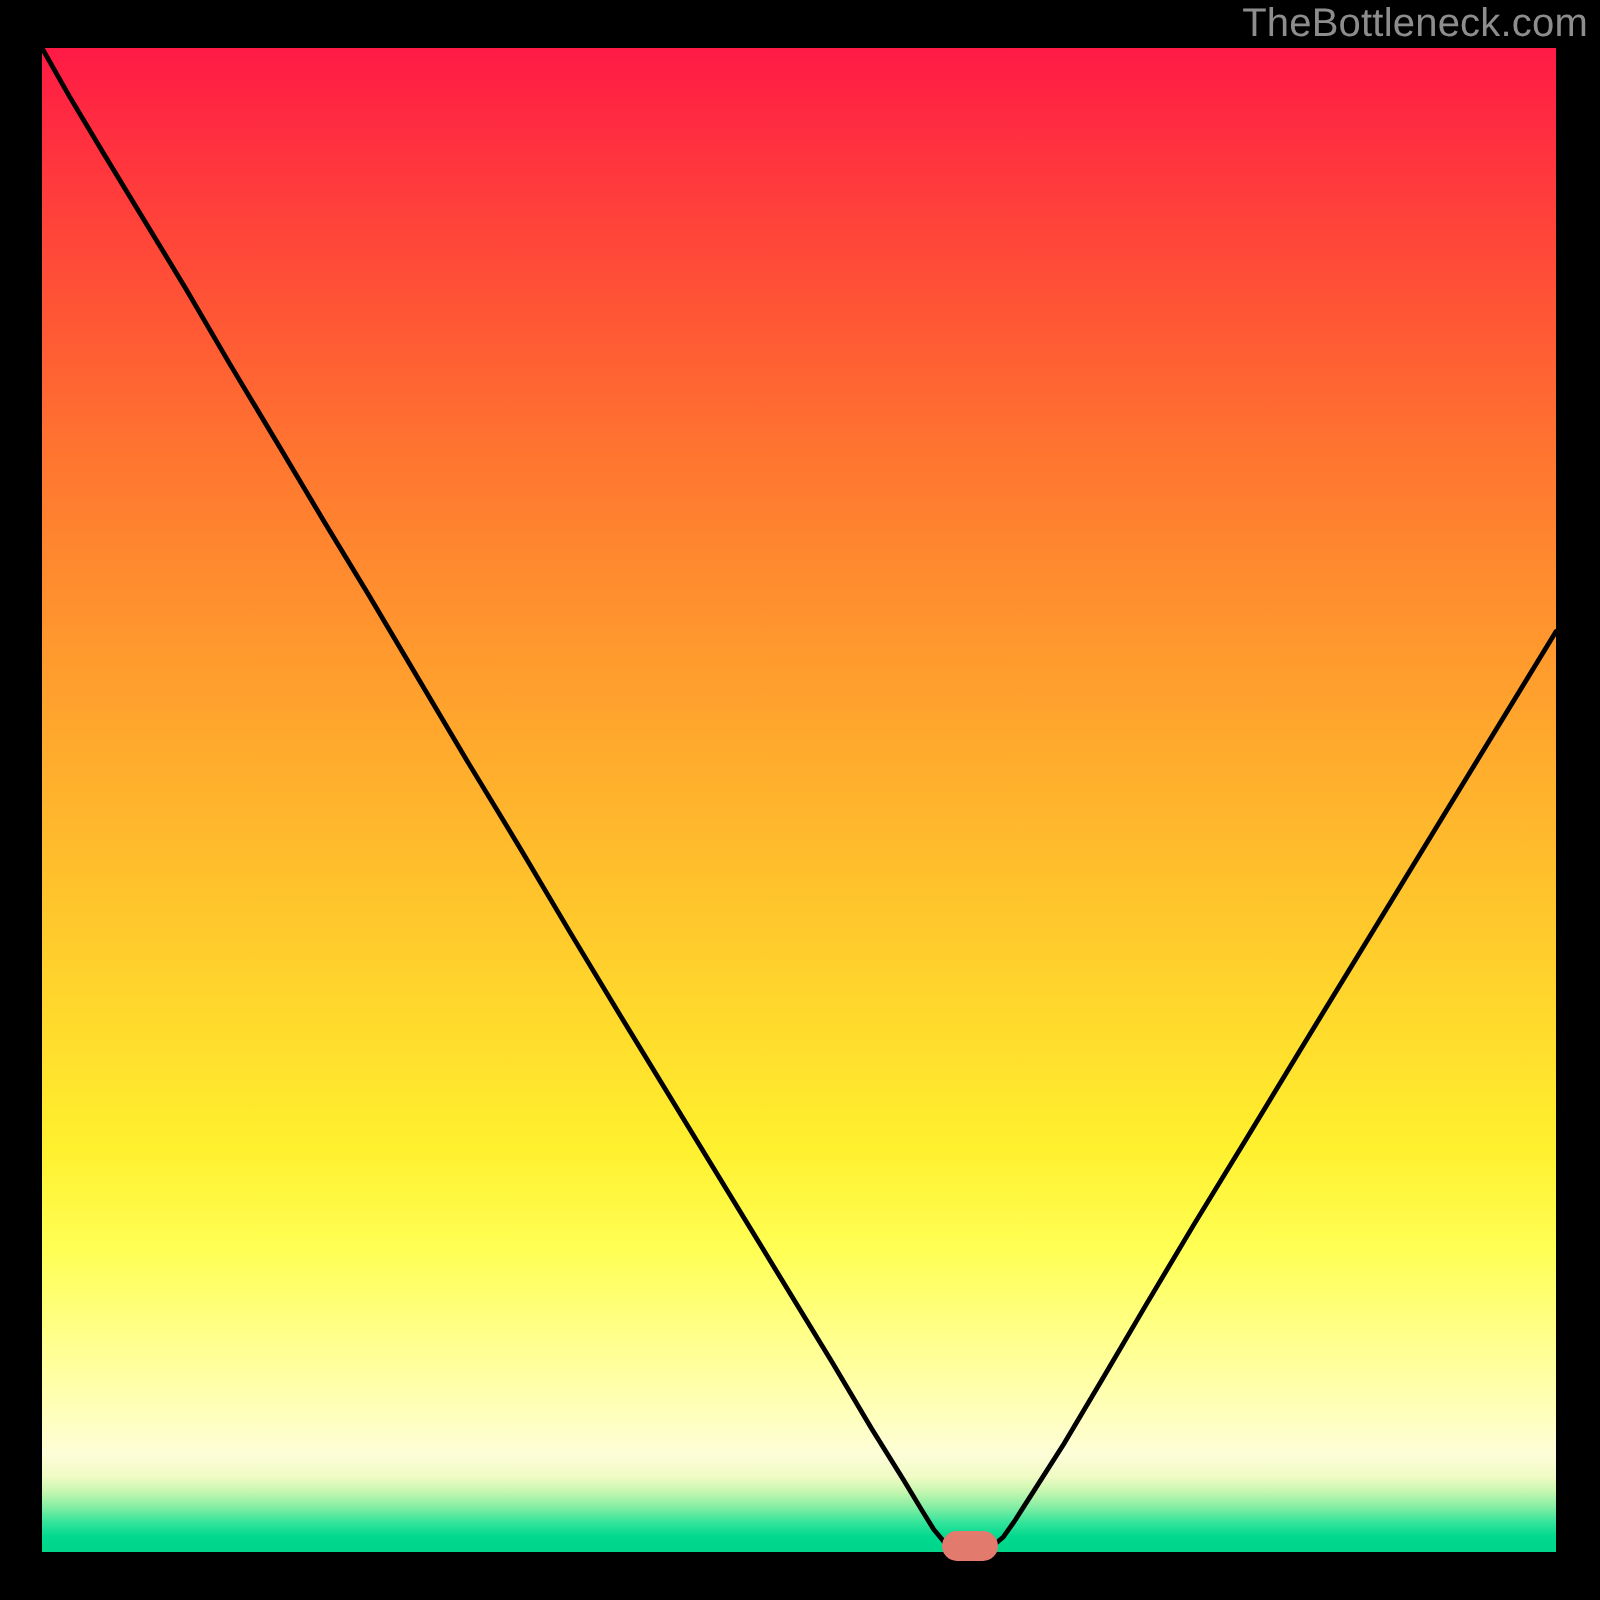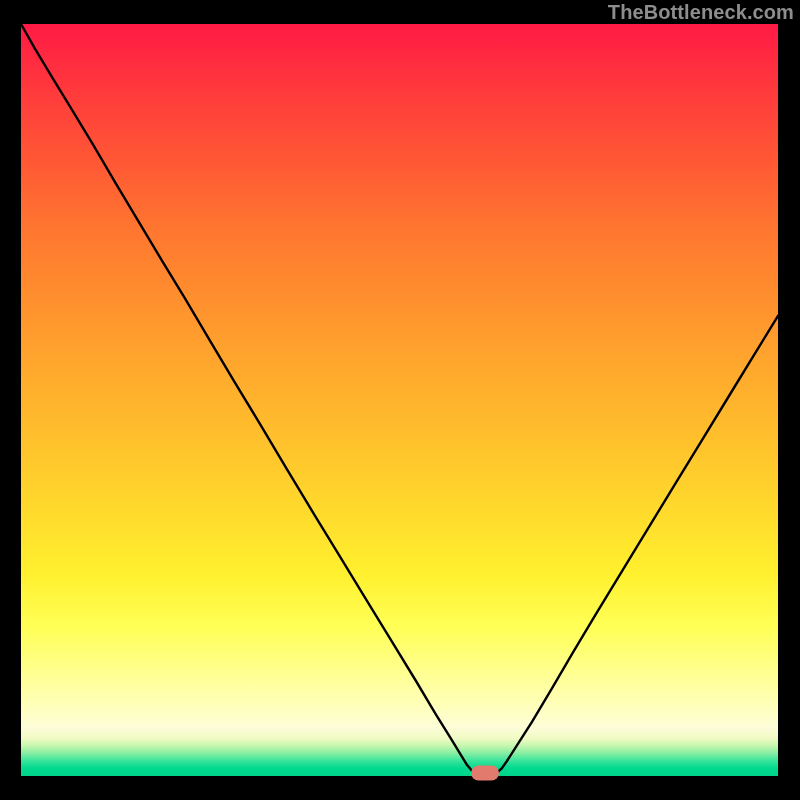--- a/index.html
+++ b/index.html
@@ -61,21 +61,21 @@
     background: #e37a6e;
     border-radius: 8px;
     transform: translate(-50%, -50%);
   }
   .watermark {
     position: absolute;
     top: 1px;
     right: 6px;
     color: #8d8d8d;
     font-size: 20px;
-    font-weight: 700;
+    font-weight: 400;
     letter-spacing: 0.1px;
   }
 </style>
 </head>
 <body>
 
 <div class="watermark">TheBottleneck.com</div>
 
 <div class="frame">
   <div class="plot-area"></div>

